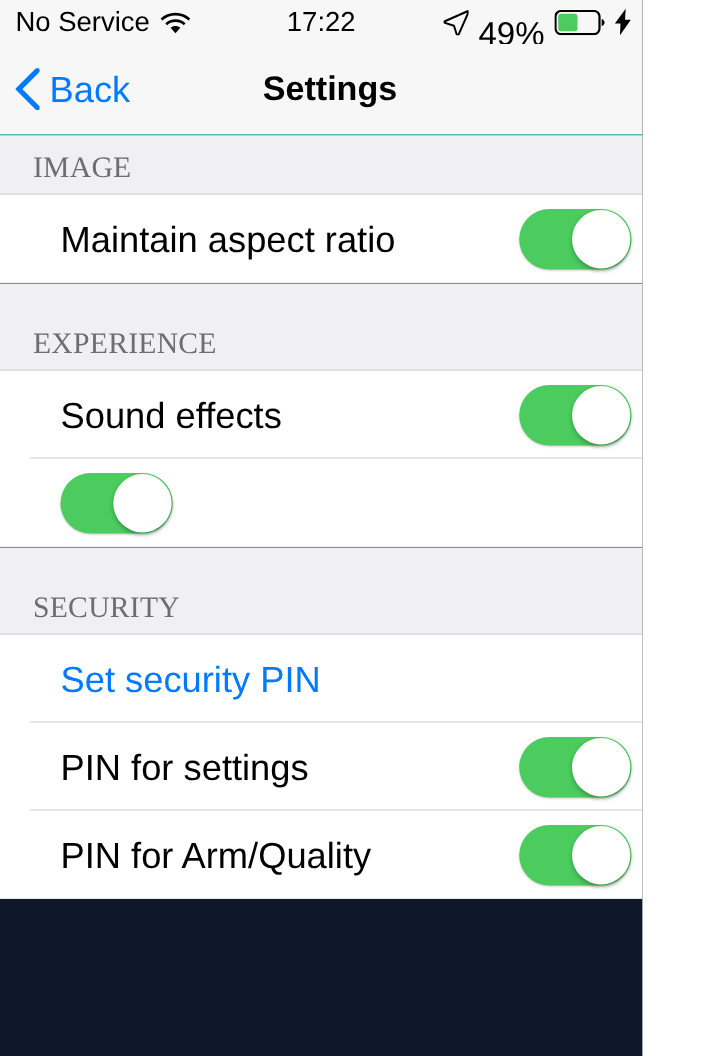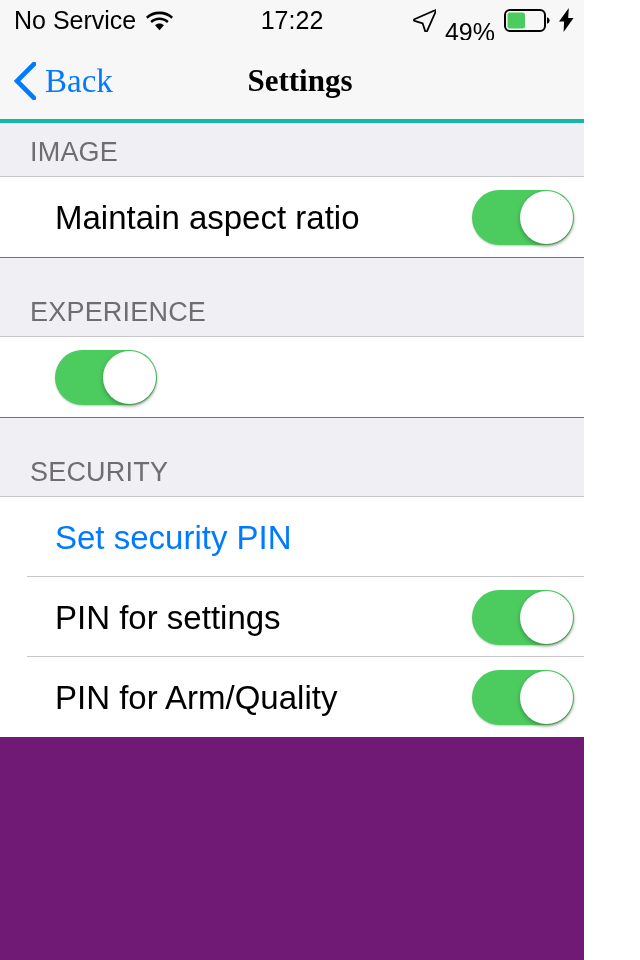--- a/index.html
+++ b/index.html
@@ -11,21 +11,21 @@
     width: 640px;
     height: 960px;
     overflow: hidden;
     font-family: "Liberation Sans", sans-serif;
     -webkit-font-smoothing: antialiased;
   }
   .phone {
     position: relative;
     width: 584px;
     height: 960px;
-    background: #701a75;
+    background: #0f172a;
     overflow: hidden;
   }
 
   
   .status-bar {
     position: relative;
     height: 40px;
     background: #f7f7f7;
     display: flex;
     align-items: center;
@@ -56,36 +56,35 @@
   .status-right {
     position: absolute;
     right: 10px;
     top: 0;
     height: 40px;
     display: flex;
     align-items: center;
     gap: 9px;
   }
   .carrier { font-size: 25px; line-height: 1; }
-  .pct { font-size: 25px; line-height: 1; margin-top: 24px; }
+  .pct { font-size: 30px; line-height: 1; margin-top: 24px; }
 
   .wifi-icon { width: 27px; height: 21px; display: block; }
   .loc-icon  { width: 23px; height: 23px; display: block; }
   .batt-wrap { display: flex; align-items: center; gap: 2px; }
   .batt-icon { width: 46px; height: 23px; display: block; }
   .bolt-icon { width: 15px; height: 24px; display: block; }
 
   
   .nav-bar {
     position: relative;
     height: 83px;
     background: #f7f7f7;
-    border-bottom: 4px solid #14b8a6;
-    box-sizing: border-box;
-    font-family: Liberation Serif, serif;
+    border-bottom: 1px solid #14b8a6;
+    box-sizing: border-box;
   }
   .nav-back {
     position: absolute;
     left: 14px;
     top: 0;
     height: 82px;
     display: flex;
     align-items: center;
     gap: 9px;
     cursor: pointer;
@@ -115,20 +114,21 @@
     background: #efeff4;
     border-bottom: 1px solid #c8c7cc;
     box-sizing: border-box;
     height: 54px;
     display: flex;
     align-items: flex-end;
     padding: 0 0 8px 30px;
     font-size: 27px;
     color: #6d6d72;
     letter-spacing: 0.2px;
+    font-family: Liberation Serif, serif;
   }
   .section-header.tall {
     height: 80px;
     border-top: 1px solid #737373;
   }
 
   .row {
     position: relative;
     background: #ffffff;
     box-sizing: border-box;
@@ -300,20 +300,27 @@
       <span class="row-label">Maintain aspect ratio</span>
       <span class="toggle">
         <span class="knob"></span>
       </span>
     </div>
 
     <div class="section-header tall">
       <span>EXPERIENCE</span>
     </div>
 
+    <div class="row">
+      <span class="row-label">Sound effects</span>
+      <span class="toggle">
+        <span class="knob"></span>
+      </span>
+      <div class="sep"></div>
+    </div>
 
     <div class="row">
       <span class="toggle">
         <span class="knob"></span>
       </span>
     </div>
 
     <div class="section-header tall">
       <span>SECURITY</span>
     </div>

